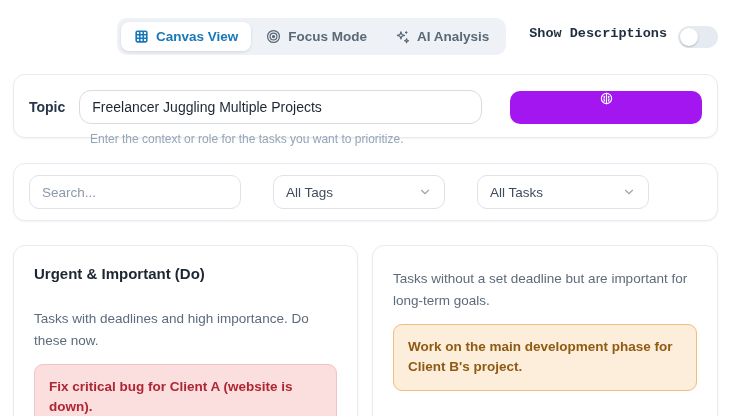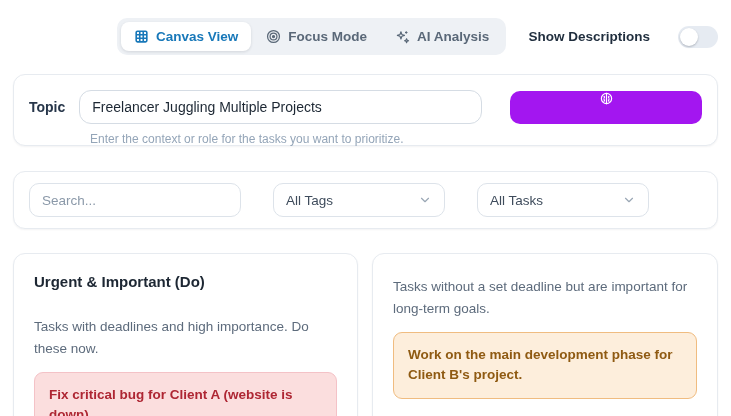--- a/index.html
+++ b/index.html
@@ -10,33 +10,33 @@
   .topbar { display:flex; align-items:center; margin:18px 13px 13px 13px; }
   .tabs { display:flex; align-items:center; gap:2px; background:#eef1f5;
     border-radius:10px; padding:4px; margin-left:104px; }
   .tab { display:flex; align-items:center; gap:7px; padding:7px 13px;
     border-radius:8px; font-size:13.5px; font-weight:600; color:#5a6878;
     cursor:pointer; white-space:nowrap; background:transparent; border:none; }
   .tab.active { background:#ffffff; color:#1878b9;
     box-shadow:0 1px 3px rgba(16,24,40,.12); font-weight:700; }
   .tab svg { display:block; }
 
-  .right-group { margin-left:auto; display:flex; align-items:center; gap:28px; }
+  .right-group { margin-left:auto; display:flex; gap:11px;font-family:Liberation Mono, monospace; }
   .show-desc { font-size:13.5px; font-weight:700; color:#1f2d3d; }
   .switch { width:40px; height:22px; background:#e6ebf2; border-radius:11px;
     position:relative; cursor:pointer; flex:none; }
   .switch .knob { position:absolute; left:2px; top:2px; width:18px; height:18px;
     background:#ffffff; border-radius:50%; box-shadow:0 1px 2px rgba(16,24,40,.25); }
 
   
   .card { background:#fff; border:1px solid #e7ebf0; border-radius:12px;
     box-shadow:0 1px 2px rgba(16,24,40,.05); }
 
   
-  .topic-card { margin:19px 13px 0 13px; height:72px; padding:15px 15px; }
+  .topic-card { margin:19px 13px 0 13px; height:64px; padding:15px 15px; }
   .topic-row { display:flex; align-items:center; }
   .topic-label { font-size:14px; font-weight:700; color:#27364a; margin-right:14px; }
   .topic-input { width:403px; height:34px; border:1px solid #d5dce4; border-radius:12px;
     padding:0 12px; font-size:14px; color:#1c2733; outline:none;
     font-family:"Liberation Sans", sans-serif; }
   .gen-btn { margin-left:auto; height:33px; padding:0 17px; border:none;
     border-radius:10px; background:#a316f0; color:#ffffff; font-size:13.5px;
     font-weight:700; display:flex; align-items:center; gap:15px; cursor:pointer;
     font-family:"Liberation Sans", sans-serif; white-space:nowrap;flex-direction:column; }
   .helper { margin:8px 0 0 61px; font-size:12px; color:#94a5b8; }

